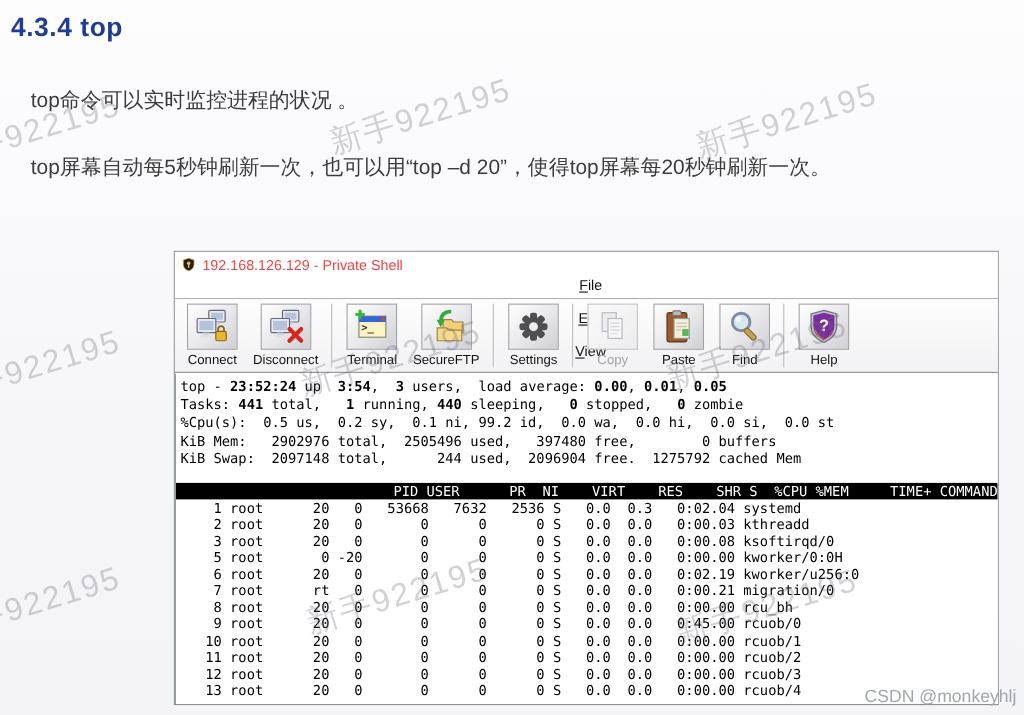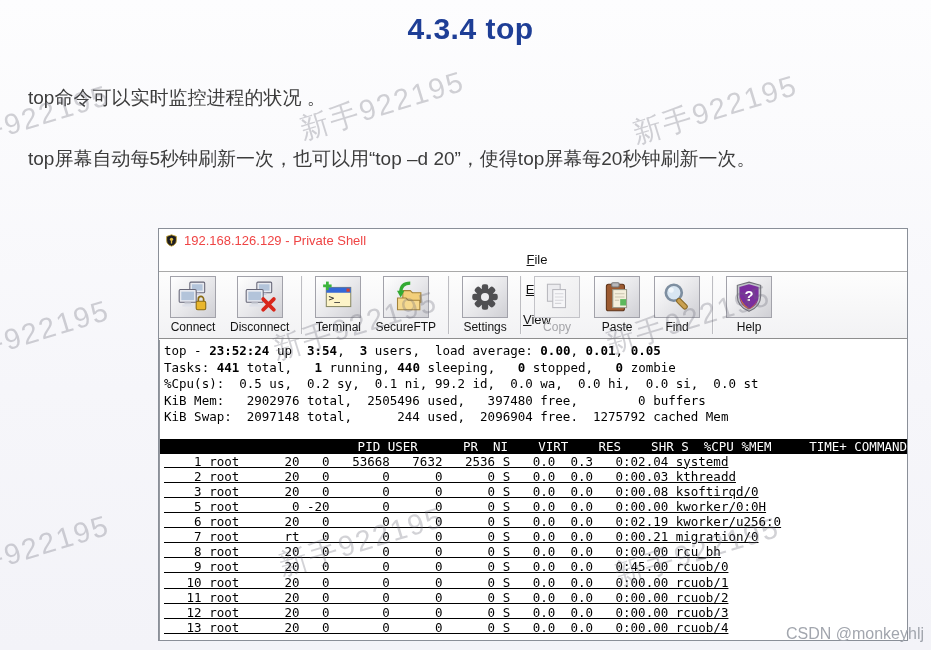--- a/index.html
+++ b/index.html
@@ -5,25 +5,24 @@
   * { margin:0; padding:0; box-sizing:border-box; }
   html,body { width:931px; height:650px; }
   body {
     position:relative;
     overflow:hidden;
     background:linear-gradient(180deg,#fdfdfe 0%,#f6f6fa 60%,#f3f3f8 100%);
     font-family:"Liberation Sans","DejaVu Sans",sans-serif;
   }
   .page-title {
     margin:12px 0 0 10px;
-    font-size:30px;
+    font-size:24px;
     font-weight:bold;
     color:#1e3e96;
     letter-spacing:.5px;
-    text-align:center;
   }
   .para {
     margin:0 0 0 28px;
     font-size:19px;
     color:#3c3c3c;
     line-height:24px;
   }
   .para.p1 { margin-top:40px; }
   .para.p2 { margin-top:37px; }
 
@@ -91,21 +90,21 @@
     font-size:12.5px;
     color:#000;
   }
   .tline   { height:16.5px; line-height:16.5px; white-space:pre; }
   .tspacer { height:13px; }
   .thead   {
     height:15px; line-height:15px; white-space:pre;
     background:#000; color:#fff;
     margin-left:-4px; padding-left:4px;text-align:right;
   }
-  .trow    { height:15.15px; line-height:15.15px; white-space:pre;text-decoration:underline; }
+  .trow    { height:15.15px; line-height:15.15px; white-space:pre; }
 
   
   .wm {
     position:absolute;
     font-size:29px;
     letter-spacing:2px;
     color:rgba(105,105,118,.30);
     transform:rotate(-17deg);
     white-space:nowrap;
     z-index:40;

